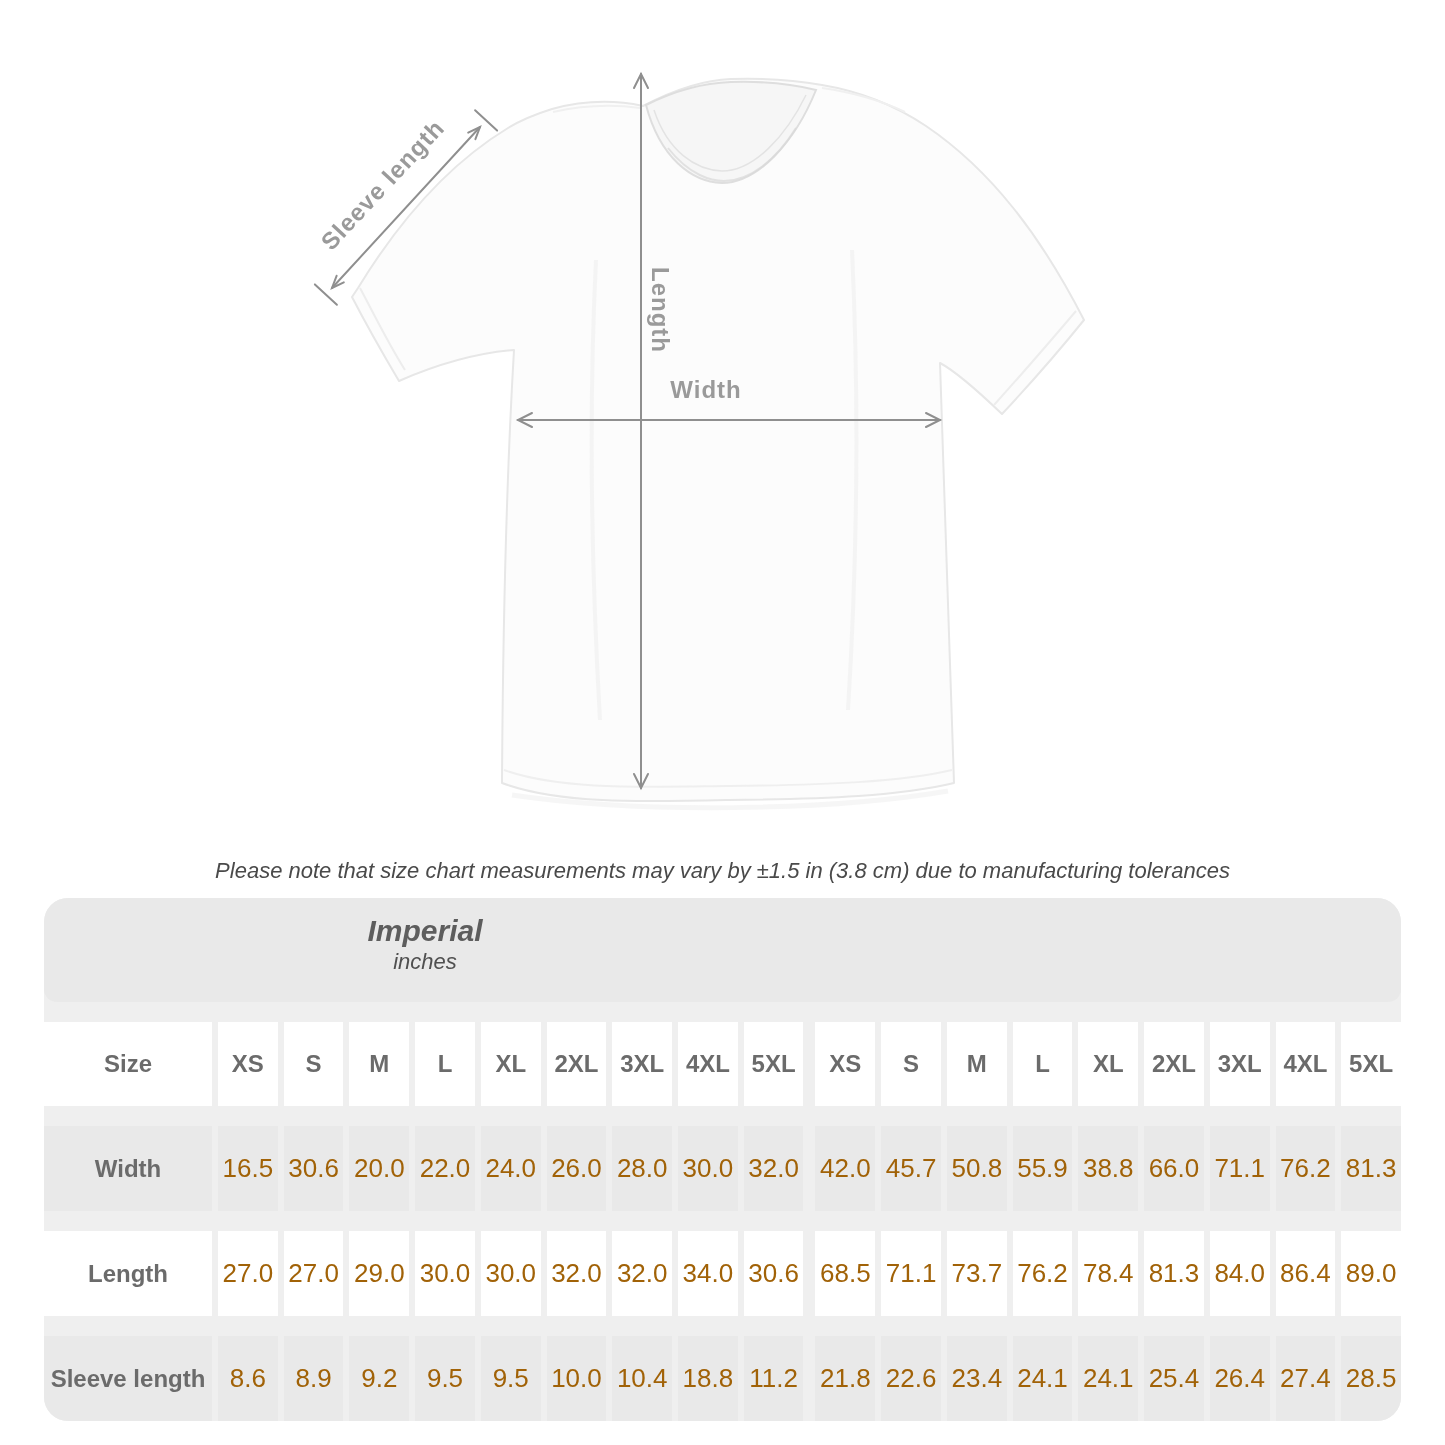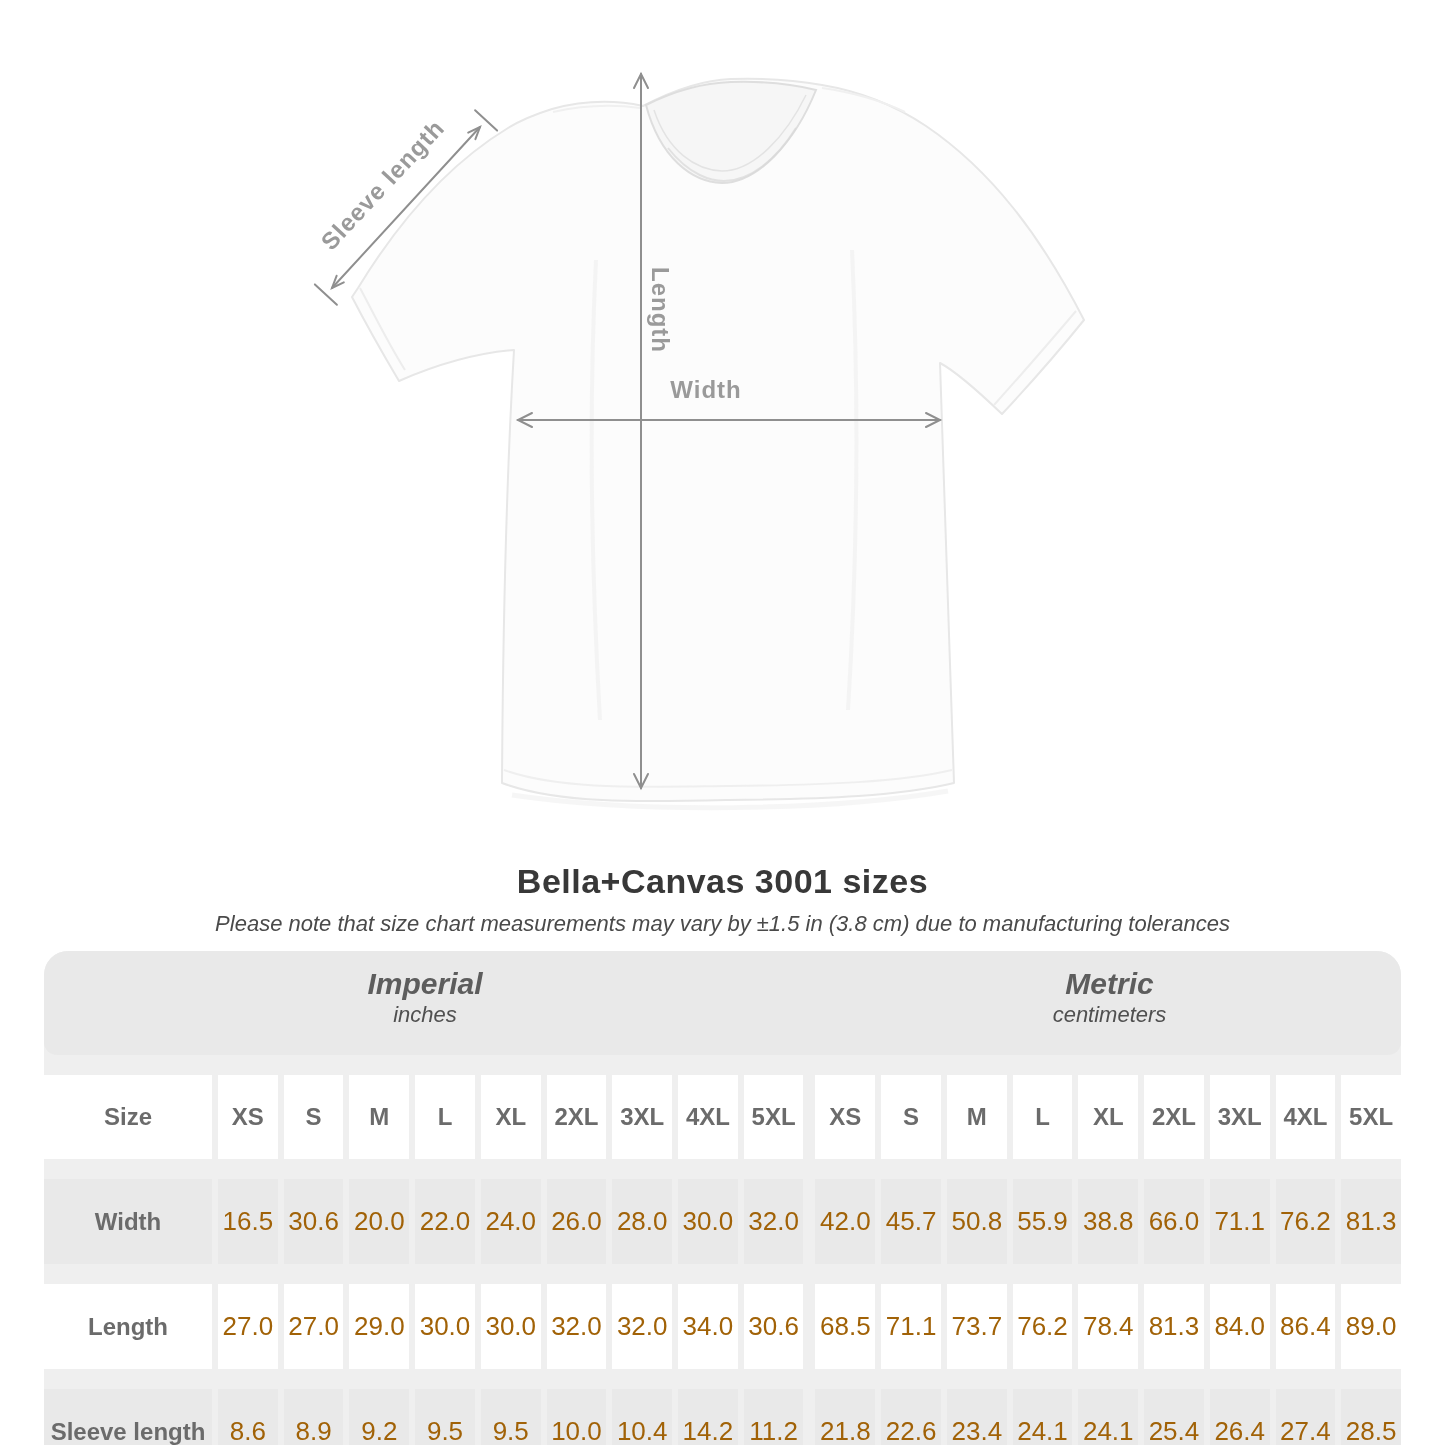--- a/index.html
+++ b/index.html
@@ -111,34 +111,29 @@
     <g stroke="#8f8f8f" stroke-width="2" fill="none" stroke-linecap="round">
       <line x1="332" y1="288" x2="480" y2="127"></line>
       <path d="M 343.8,282.4 L 332,288 L 336.6,275.8"></path>
       <path d="M 468.2,132.6 L 480,127 L 475.4,139.2"></path>
       <line x1="314.9" y1="284.4" x2="336.9" y2="304.8"></line>
       <line x1="475.1" y1="110.2" x2="497.1" y2="130.6"></line>
     </g>
     <text class="ann-label" x="384" y="186" text-anchor="middle" dominant-baseline="middle" transform="rotate(-47 384 186)">Sleeve length</text>
   </svg>
 
-  <div class="title">Bella+Canvas 3001 sizes</div>
   <div class="subtitle">Please note that size chart measurements may vary by ±1.5 in (3.8 cm) due to manufacturing tolerances</div>
 
   <div class="sizetable">
     <div class="band">
       <div class="band-sec">
         <div class="band-name">Imperial</div>
         <div class="band-unit">inches</div>
       </div>
       <div class="sp"></div>
-      <div class="band-sec">
-        <div class="band-name">Metric</div>
-        <div class="band-unit">centimeters</div>
-      </div>
     </div>
     <div class="trow row-size" id="size-row">
         <div class="cell white lab">Size</div>
         <div class="sp"></div>
         <div class="cell white szh">XS</div>
         <div class="sp"></div>
         <div class="cell white szh">S</div>
         <div class="sp"></div>
         <div class="cell white szh">M</div>
         <div class="sp"></div>
@@ -261,21 +256,21 @@
           <div class="cell gray val">9.2</div>
           <div class="sp"></div>
           <div class="cell gray val">9.5</div>
           <div class="sp"></div>
           <div class="cell gray val">9.5</div>
           <div class="sp"></div>
           <div class="cell gray val">10.0</div>
           <div class="sp"></div>
           <div class="cell gray val">10.4</div>
           <div class="sp"></div>
-          <div class="cell gray val">14.2</div>
+          <div class="cell gray val">18.8</div>
           <div class="sp"></div>
           <div class="cell gray val">11.2</div>
           <div class="sp"></div>
           <div class="cell gray val">21.8</div>
           <div class="sp"></div>
           <div class="cell gray val">22.6</div>
           <div class="sp"></div>
           <div class="cell gray val">23.4</div>
           <div class="sp"></div>
           <div class="cell gray val">24.1</div>

